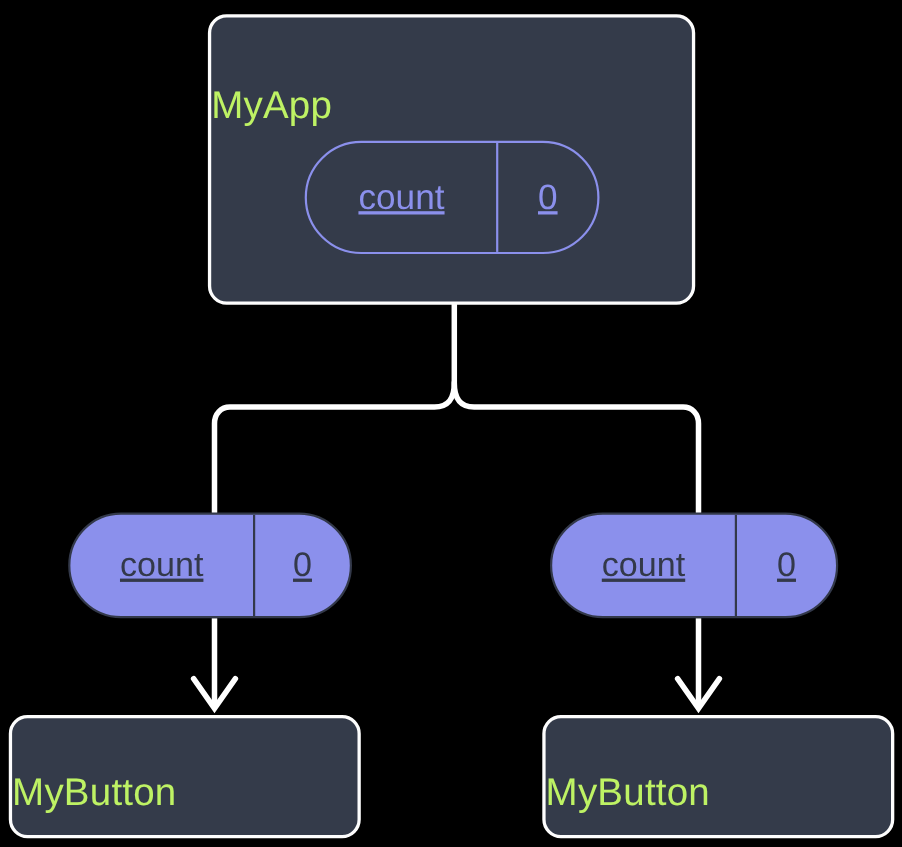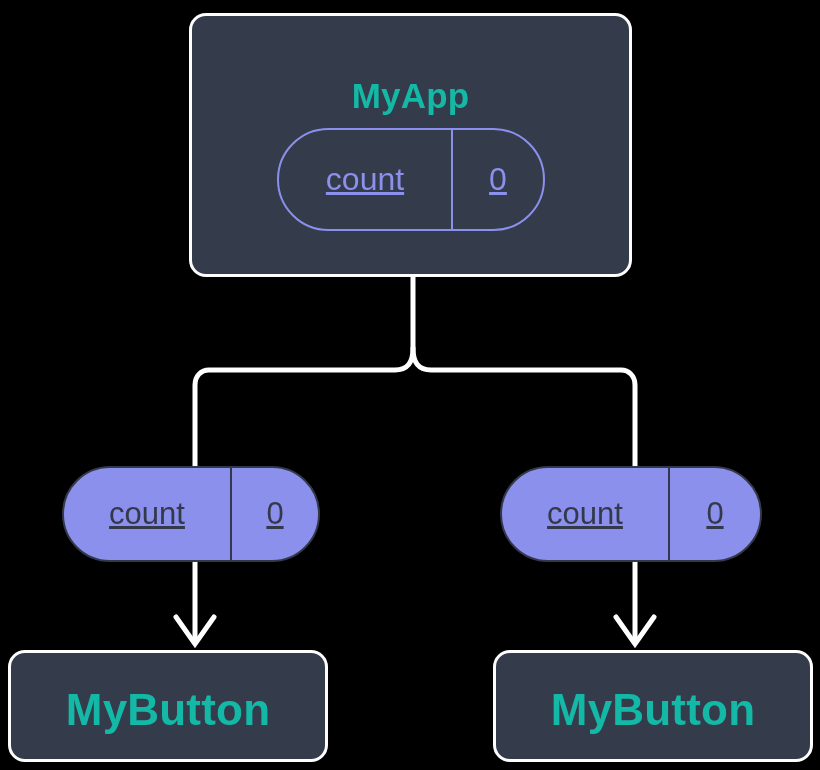--- a/index.html
+++ b/index.html
@@ -36,25 +36,23 @@
     box-sizing: border-box;
     background: #343b4a;
     border: 3px solid #fdfdfd;
     border-radius: 17px;
     z-index: 2;
   }
   .comp-title {
     position: absolute;
     left: 0;
     right: 0;
-    text-align: center;
-    color: #14b8a6;
+    color: #bef264;
     letter-spacing: 0.2px;
     white-space: nowrap;
-    font-weight: bold;
   }
 
   #app-box {
     left: 189px;
     top: 13px;
     width: 443px;
     height: 264px;
   }
   #app-title {
     top: 60px;
@@ -62,22 +60,22 @@
   }
 
   .btn-box {
     top: 650px;
     width: 320px;
     height: 112px;
   }
   #btn-box-left  { left: 8px; }
   #btn-box-right { left: 493px; }
   .btn-title {
-    top: 32px;
-    font-size: 44px;
+    top: 48px;
+    font-size: 35px;
   }
 
   
   .pill {
     position: absolute;
     box-sizing: border-box;
     display: flex;
     align-items: stretch;
     border-radius: 999px;
     overflow: hidden;

